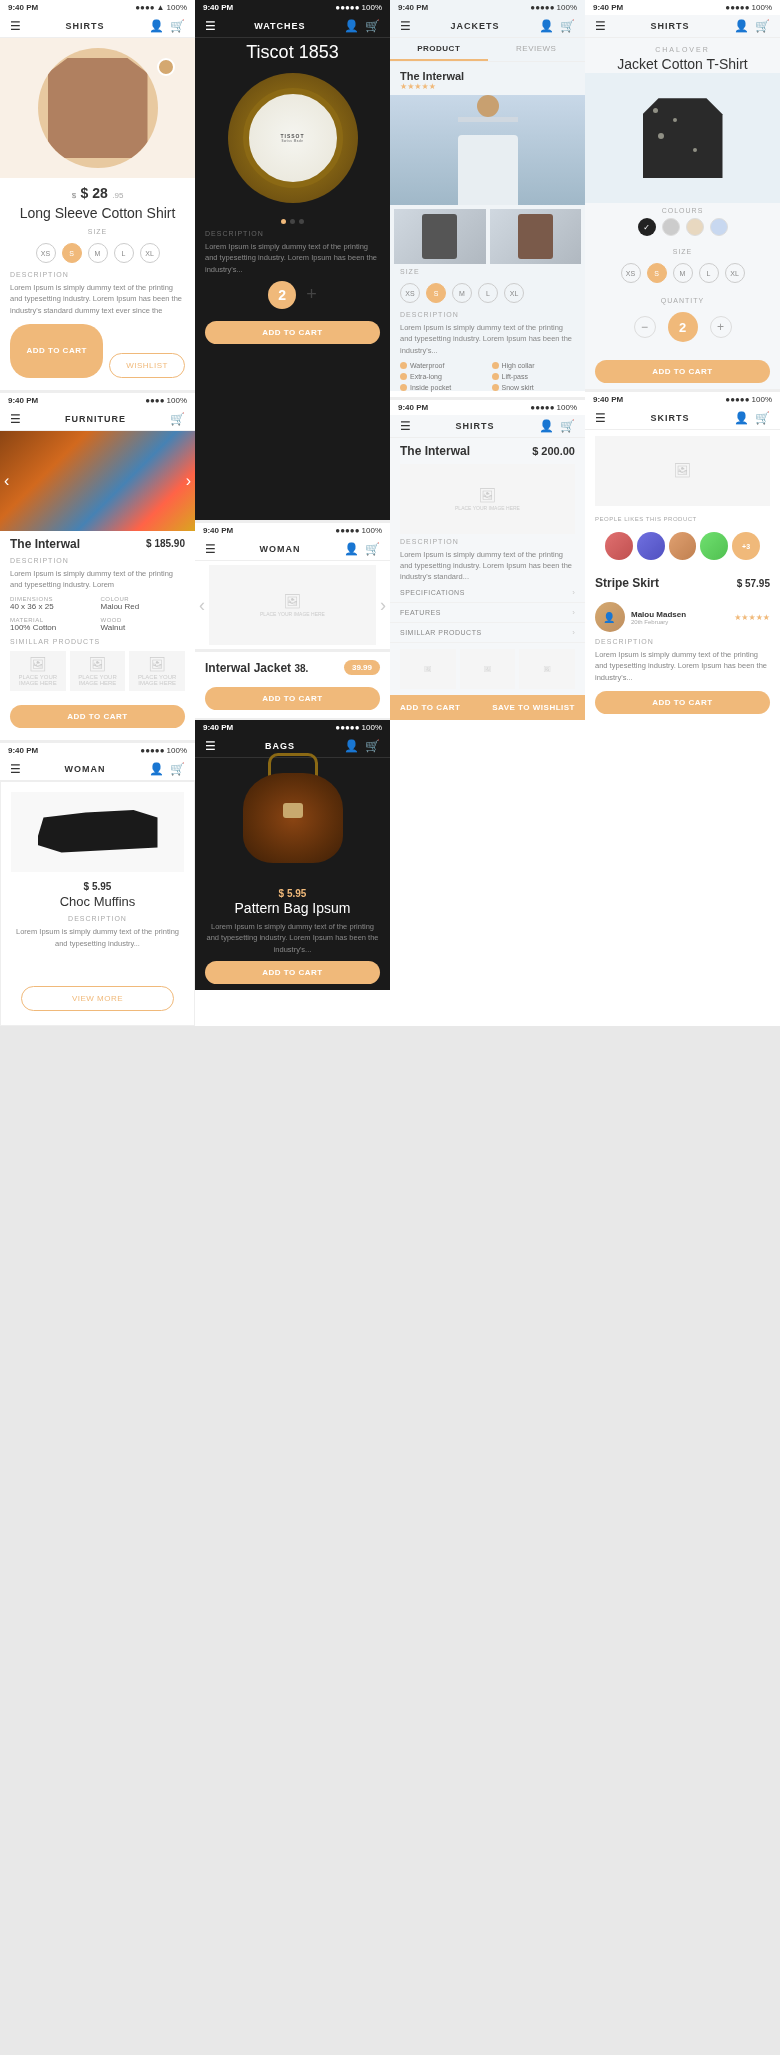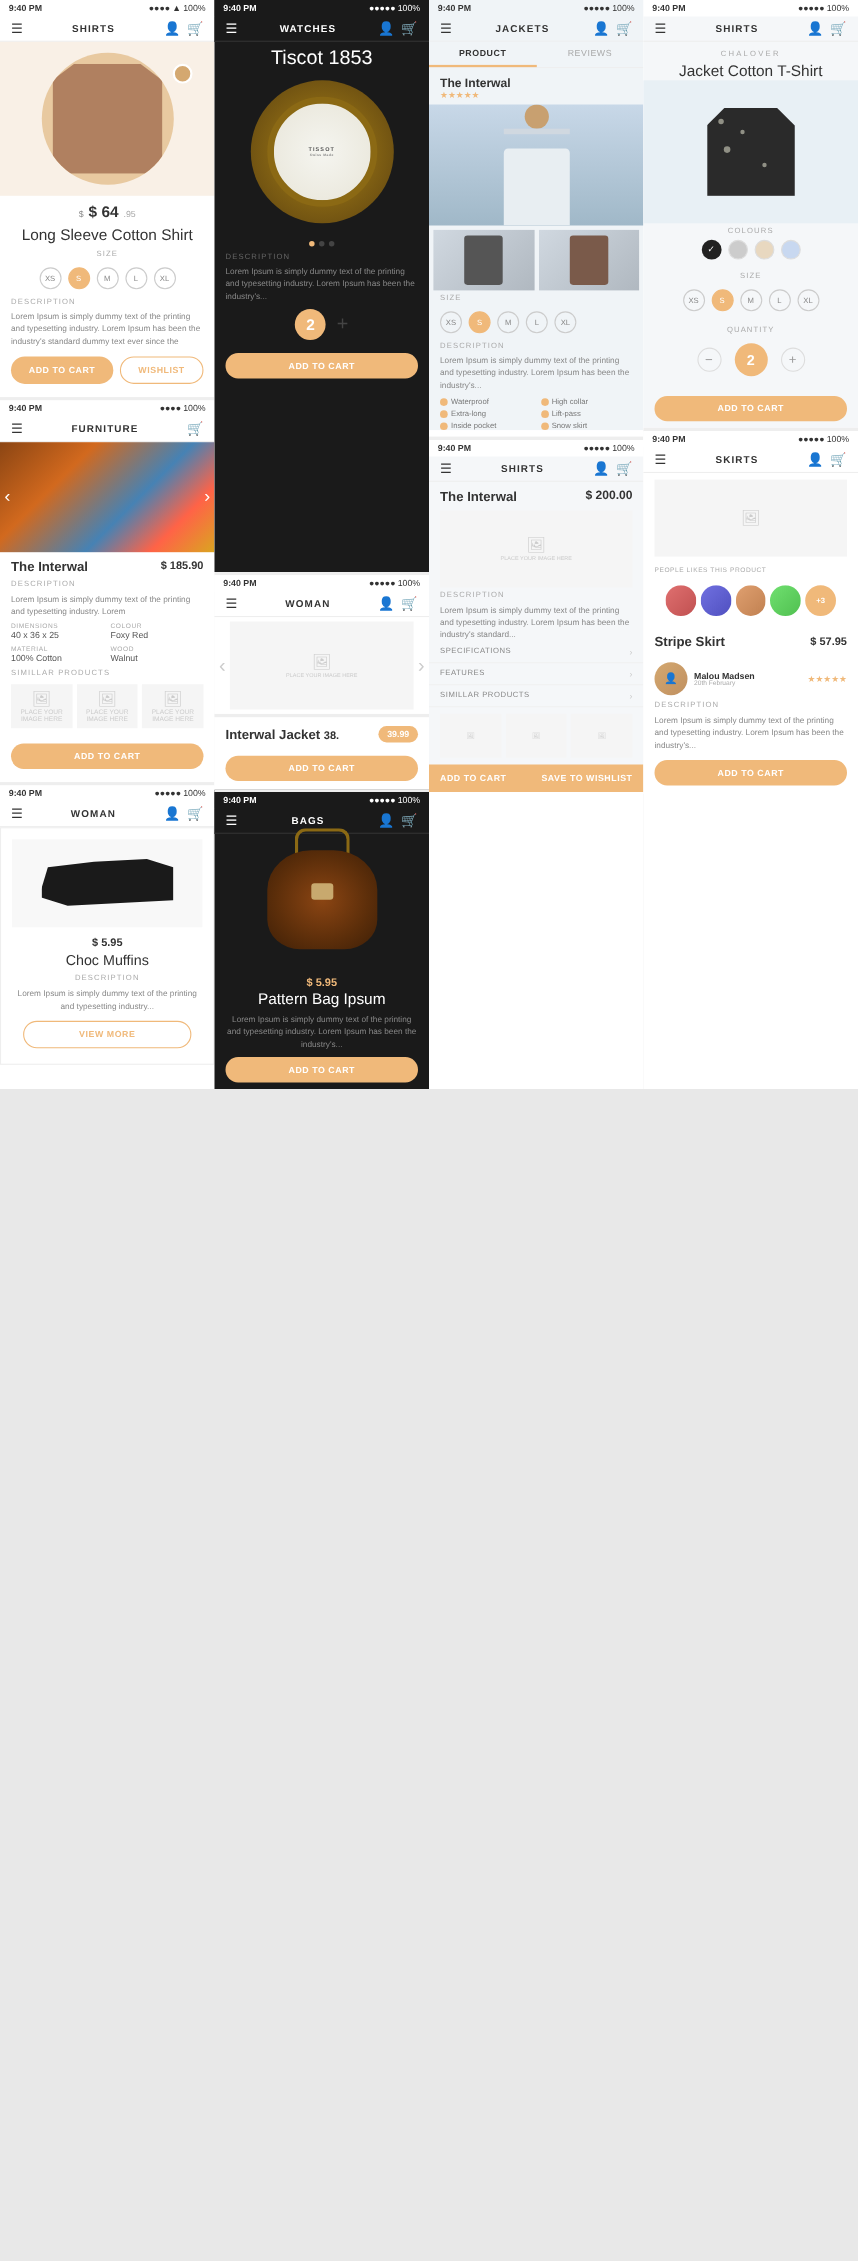--- a/index.html
+++ b/index.html
@@ -67,24 +67,25 @@
       cursor: pointer;
       width: 100%;
     }
     .btn-peach-outline {
       background: transparent;
       color: #f0b97a;
       border: 1px solid #f0b97a;
       border-radius: 20px;
       padding: 7px 16px;
       font-size: 8px;
-      font-weight: 700;
+      font-weight: 400;
       letter-spacing: 0.5px;
       text-transform: uppercase;
       cursor: pointer;
+      margin-top: 29px;
     }
 
     
     .size-circles {
       display: flex;
       gap: 6px;
       justify-content: center;
       margin: 8px 0;
     }
     .size-circle {
@@ -599,21 +600,21 @@
 
     <div class="product-img-wrap">
       <div class="shirt-circle">
         <div class="shirt-img"></div>
       </div>
       <div class="color-dot"></div>
     </div>
 
     <div style="text-align:center; padding: 6px 10px 2px;">
       <span style="font-size:8px;color:#888;">$</span>
-      <span style="font-size:14px;font-weight:700;color:#333;">$ 64</span>
+      <span style="font-size:14px;font-weight:700;color:#333;">$ 28</span>
       <span style="font-size:8px;color:#aaa;">.95</span>
     </div>
 
     <div class="product-name p10 text-center mb6">Long Sleeve Cotton Shirt</div>
 
     <div class="section-label text-center">SIZE</div>
     <div class="size-circles">
       <div class="size-circle">XS</div>
       <div class="size-circle active">S</div>
       <div class="size-circle">M</div>
@@ -663,21 +664,21 @@
         <p class="desc-text">Lorem Ipsum is simply dummy text of the printing and typesetting industry. Lorem</p>
       </div>
 
       <div class="dim-col p10">
         <div class="dim-item">
           <div class="dim-label">DIMENSIONS</div>
           <div class="dim-value">40 x 36 x 25</div>
         </div>
         <div class="dim-item">
           <div class="dim-label">COLOUR</div>
-          <div class="dim-value">Foxy Red</div>
+          <div class="dim-value">Malou Red</div>
         </div>
         <div class="dim-item">
           <div class="dim-label">MATERIAL</div>
           <div class="dim-value">100% Cotton</div>
         </div>
         <div class="dim-item">
           <div class="dim-label">WOOD</div>
           <div class="dim-value">Walnut</div>
         </div>
       </div>

